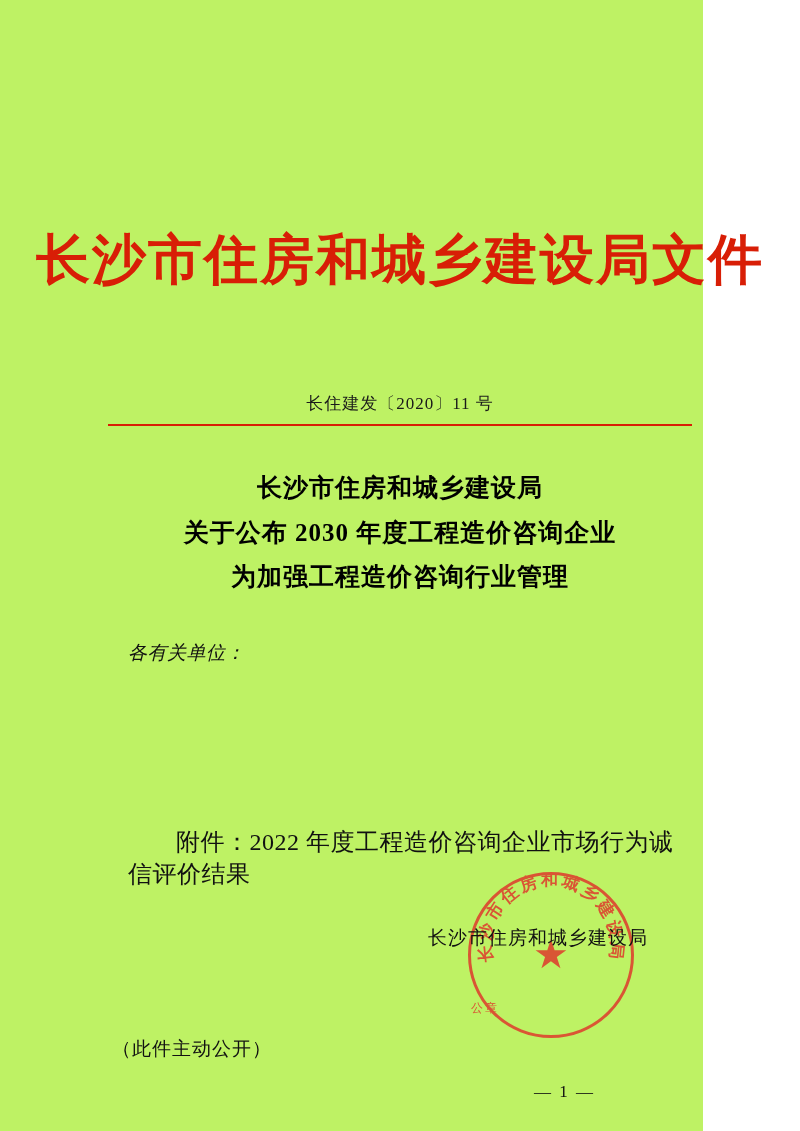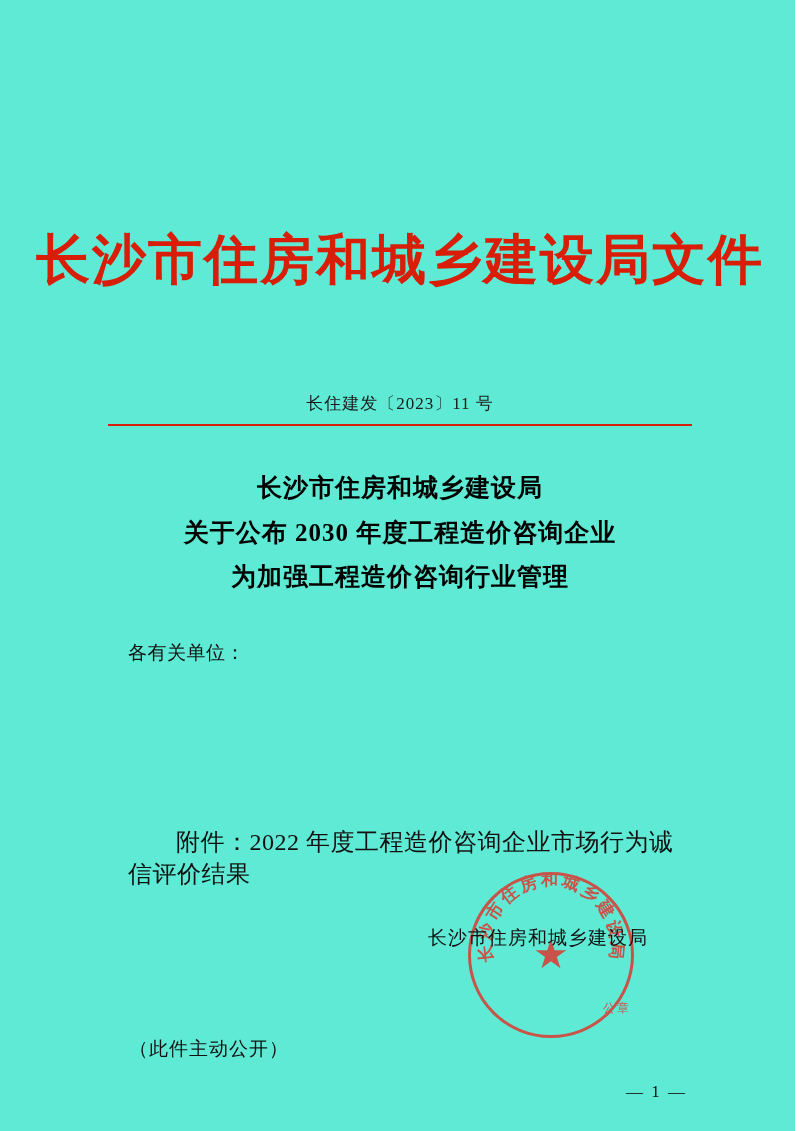--- a/index.html
+++ b/index.html
@@ -12,23 +12,23 @@
     height: 1131px;
     position: relative;
     font-family: "Liberation Serif", "DejaVu Serif", serif;
     color: #111;
     overflow: hidden;
   }
 
   .page {
     position: absolute;
     left: 0; top: 0;
-    width: 795px;
+    width: 703px;
     height: 1131px;
-    background: #5eead4;
+    background: #bef264;
   }
 
   
   .masthead {
     position: absolute;
     left: 0;
     top: 228px;
     width: 800px;
     text-align: center;
     color: #d81e06;
@@ -83,20 +83,21 @@
     top: 634px;
     width: 548px;
     font-size: 19px;
     line-height: 2.05;
     color: #111;
     letter-spacing: 0.5px;
   }
   .body-block p {
     margin: 0;
     text-align: justify;
+    font-style: italic;
   }
   .indent { text-indent: 2em; }
 
   .attach {
     position: absolute;
     left: 128px;
     top: 826px;
     width: 560px;
     font-size: 24px;
     letter-spacing: 0.5px;
@@ -149,30 +150,30 @@
     font-family: "DejaVu Serif", serif;
     font-size: 17px;
     font-weight: bold;
     letter-spacing: 3px;
   }
   .seal .bottom-text {
     position: absolute;
     left: 0;
     bottom: 18px;
     width: 160px;
-    text-align: right;
+    text-align: left;
     color: #e0332a;
     font-size: 12px;
     letter-spacing: 2px;
   }
 
   
   .public-note {
     position: absolute;
-    left: 129px;
+    left: 112px;
     top: 1036px;
     font-size: 19px;
     letter-spacing: 1px;
     color: #111;
   }
   .pagenum {
     position: absolute;
     right: 108px;
     top: 1082px;
     font-size: 17px;
@@ -180,21 +181,21 @@
     letter-spacing: 2px;
   }
 </style>
 </head>
 <body>
 
 <div class="page">
 
   <div class="masthead">长沙市住房和城乡建设局文件</div>
 
-  <div class="docnum">长住建发〔2023〕11 号</div>
+  <div class="docnum">长住建发〔2020〕11 号</div>
 
   <div class="redrule"></div>
 
   <div class="title">
     <span class="ln">长沙市住房和城乡建设局</span>
     <span class="ln">关于公布 2030 年度工程造价咨询企业</span>
     <span class="ln">为加强工程造价咨询行业管理</span>
   </div>
 
   <div class="body-block">

